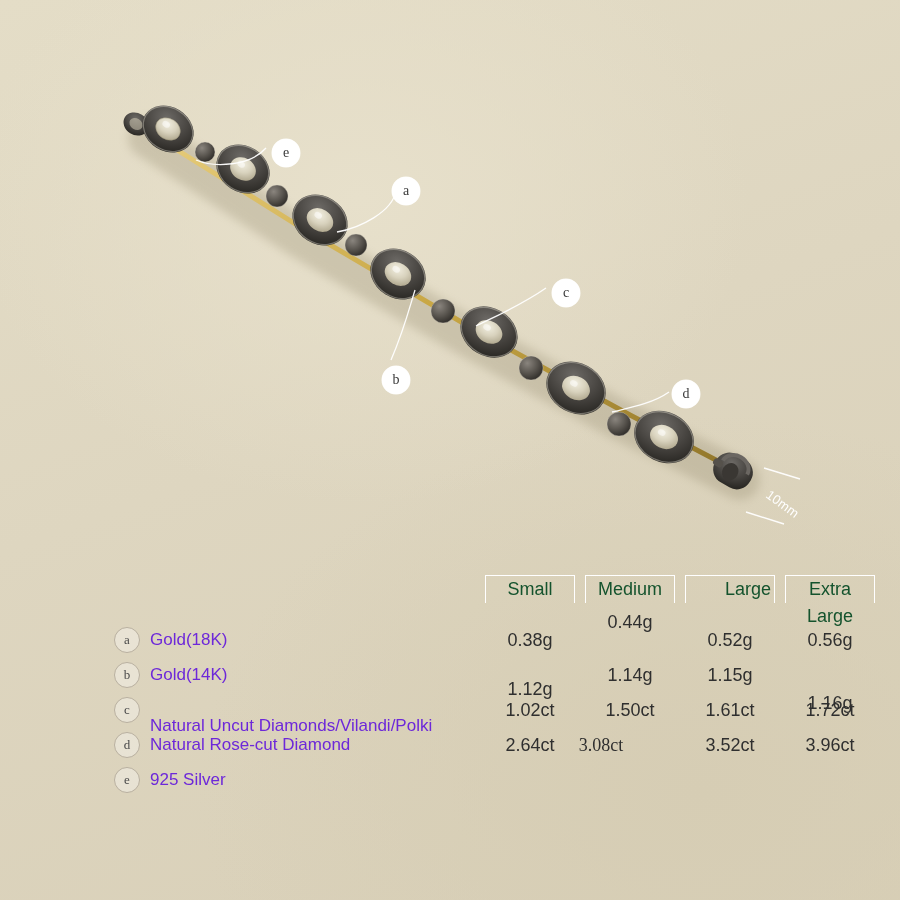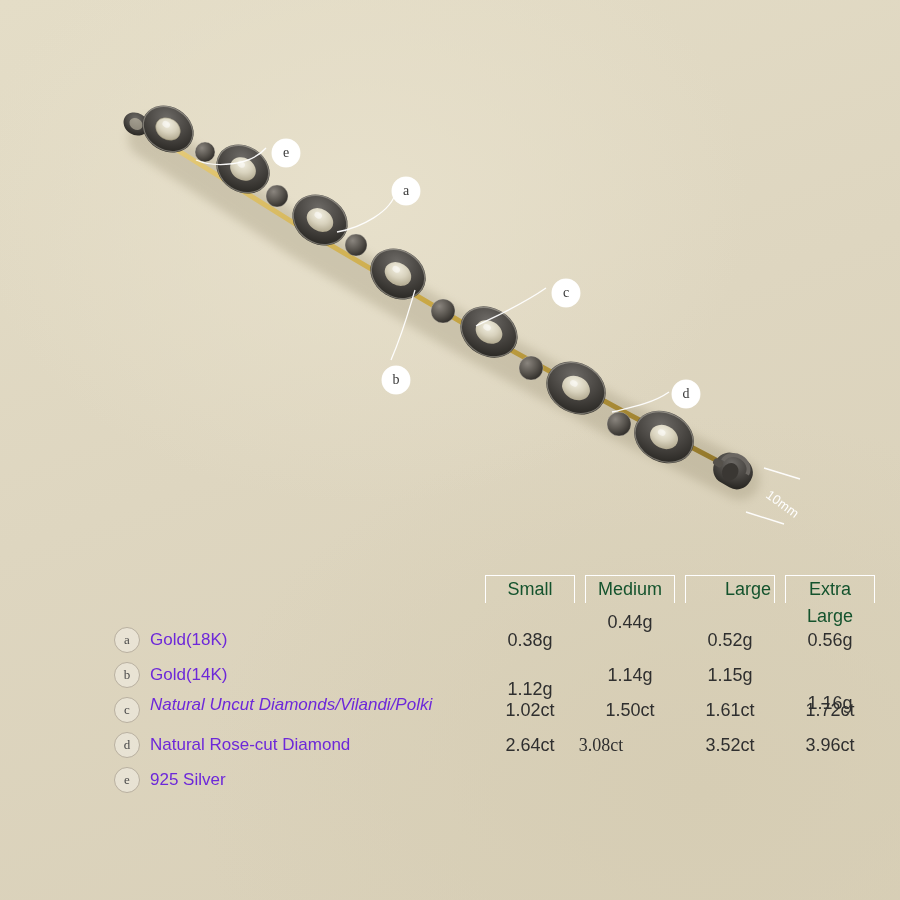--- a/index.html
+++ b/index.html
@@ -285,21 +285,21 @@
   </div>
   <div class="lname" style="top:120px;">Gold(14K)</div>
   <div class="cell" style="left:485px; top:122px;margin-top:12px;">1.12g</div>
   <div class="cell" style="left:585px; top:120px;">1.14g</div>
   <div class="cell" style="left:685px; top:120px;">1.15g</div>
   <div class="cell" style="left:785px; top:120px;margin-top:28px;">1.16g</div>
 
   <div class="lbubble" style="left:114px; top:152px;">
     <span>c</span>
   </div>
-  <div class="lname" style="top:150px;font-style:italic;">Natural Uncut Diamonds/Vilandi/Polki</div>
+  <div class="lname" style="top:171px;">Natural Uncut Diamonds/Vilandi/Polki</div>
   <div class="cell" style="left:485px; top:155px;">1.02ct</div>
   <div class="cell" style="left:585px; top:155px;">1.50ct</div>
   <div class="cell" style="left:685px; top:155px;text-align:center;">1.61ct</div>
   <div class="cell" style="left:785px; top:155px;">1.72ct</div>
 
   <div class="lbubble" style="left:114px; top:187px;">
     <span>d</span>
   </div>
   <div class="lname" style="top:190px;">Natural Rose-cut Diamond</div>
   <div class="cell" style="left:485px; top:190px;">2.64ct</div>

